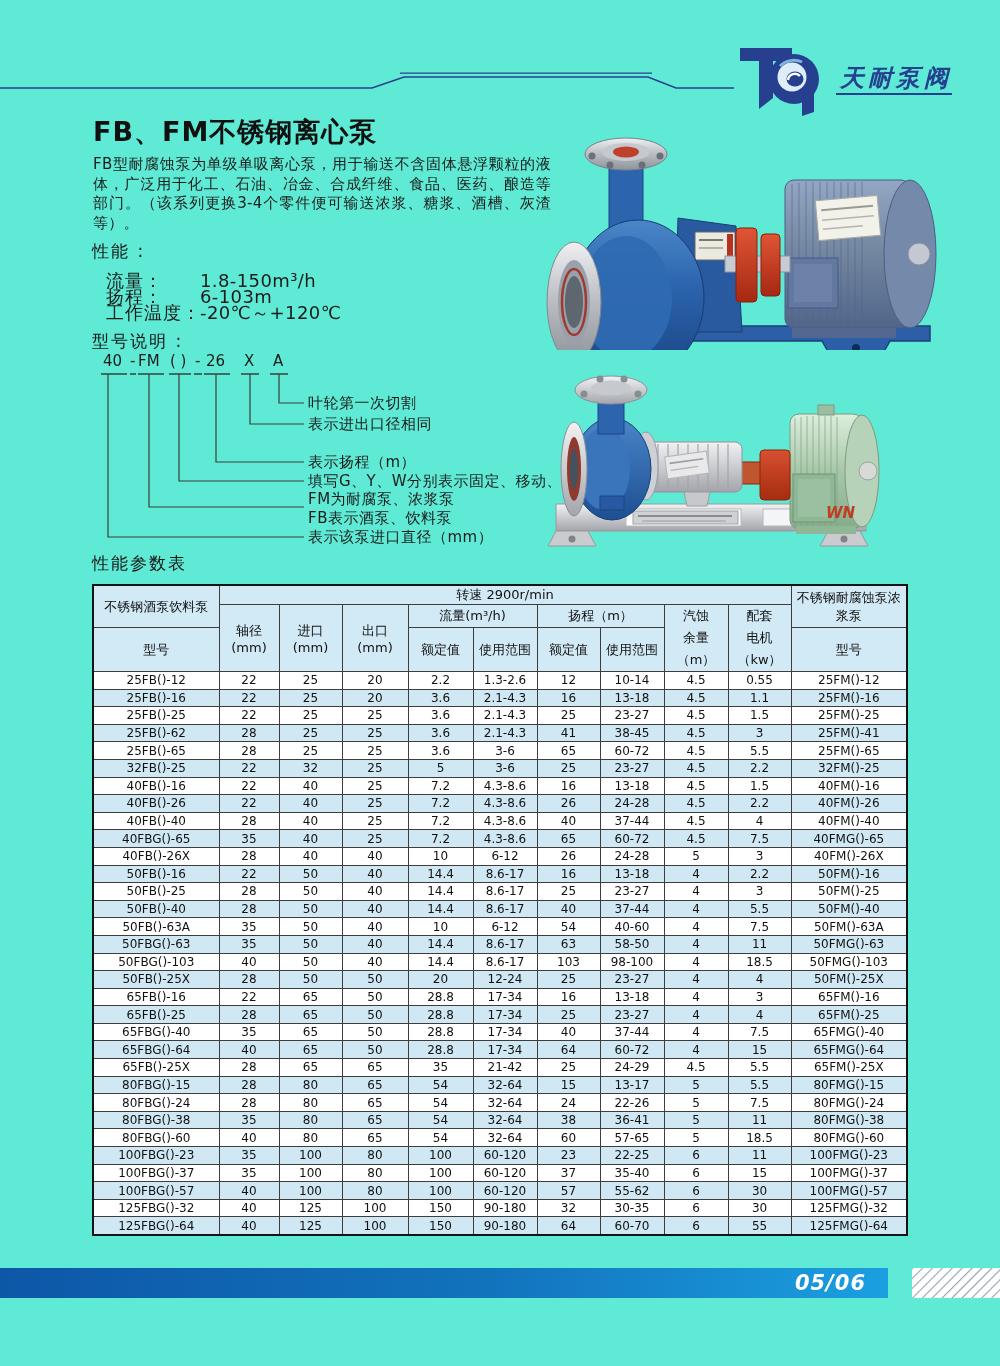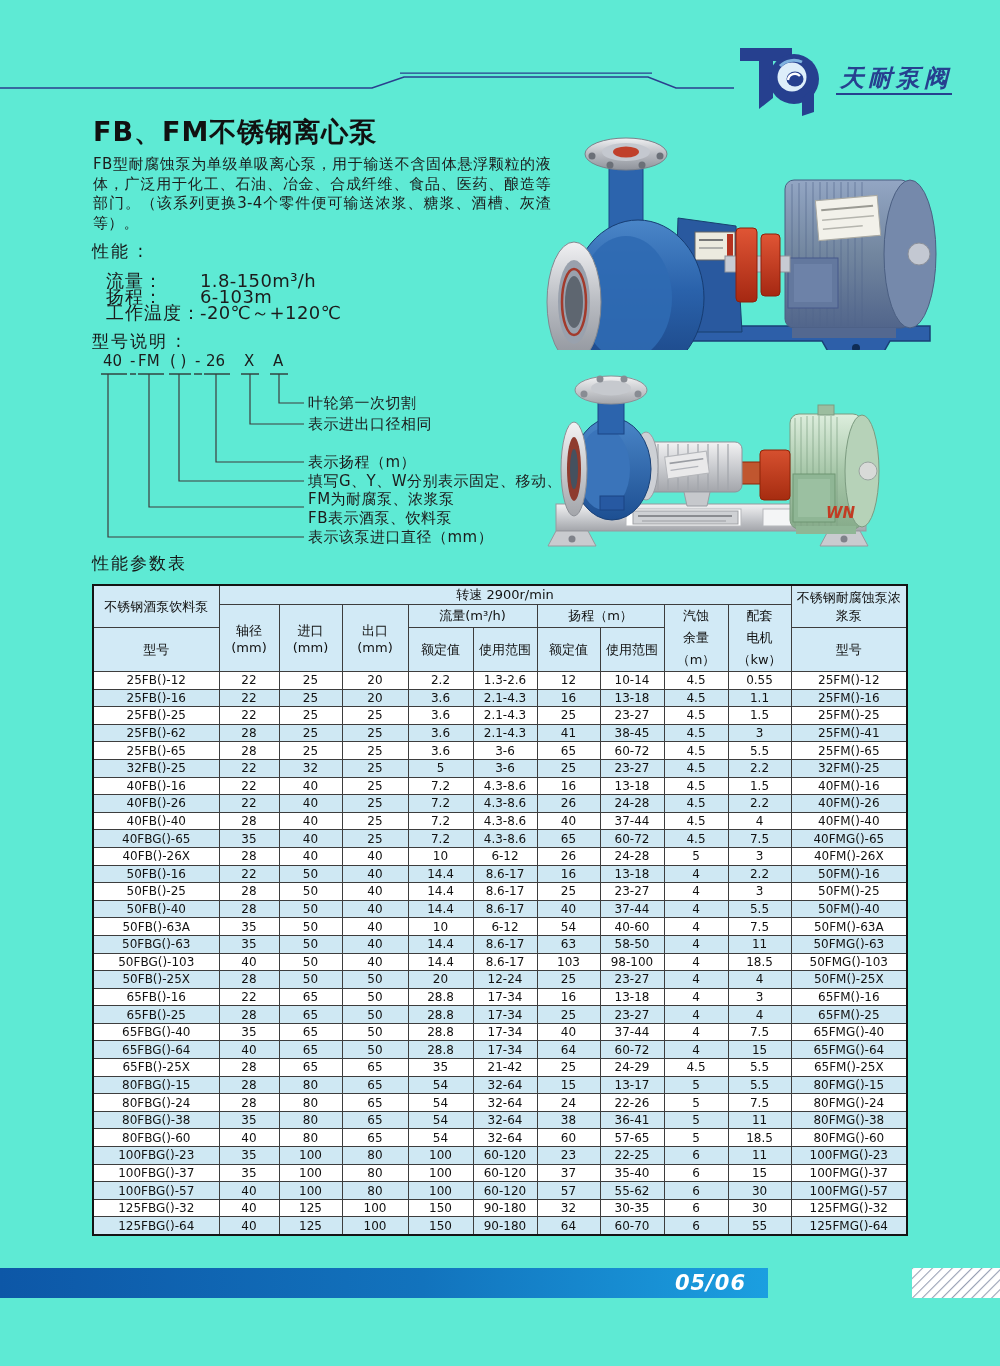--- a/index.html
+++ b/index.html
@@ -39,21 +39,21 @@
   table.spec-table{border:2px solid #141414;}
   table.spec-table thead th{background:#d2eaf6;font-size:13px;}
   table.spec-table td{height:16.6px;line-height:16px;background:#ffffff;}
   table.spec-table tr.alt td{background:#cfe8f3;}
   .hrow-1{height:19px;} .hrow-2{height:19px;} .hrow-3{height:36px;}
   .th-stack{line-height:22px;font-size:12.5px;}
   .th-colflex{height:100%;display:flex;flex-direction:column;justify-content:flex-start;padding:3px 0 2px;box-sizing:border-box;}
   .th-group{font-size:12.5px;letter-spacing:0;}
 
   
-  .footer-bar{position:absolute;left:0;top:1268px;width:768px;height:30px;background:linear-gradient(90deg,#0d57a7 0%,#1273bd 55%,#1b9fe0 100%);}
+  .footer-bar{position:absolute;left:0;top:1268px;width:888px;height:30px;background:linear-gradient(90deg,#0d57a7 0%,#1273bd 55%,#1b9fe0 100%);}
   .page-number{position:absolute;right:22px;top:0;line-height:30px;color:#ffffff;font-size:21px;font-weight:bold;font-style:italic;letter-spacing:1px;}
 </style>
 </head>
 <body>
 
 <div class="page">
 
   <svg class="abs" style="left:0;top:0;width:1000px;height:120px" viewBox="0 0 1000 120">
     <polyline points="0,88 372,88 404,77 648,77 676,88 734,88" fill="none" stroke="#2a3f8e" stroke-width="1.6"></polyline>
     <line x1="400" y1="73.2" x2="652" y2="73.2" stroke="#2a3f8e" stroke-width="1.2"></line>

